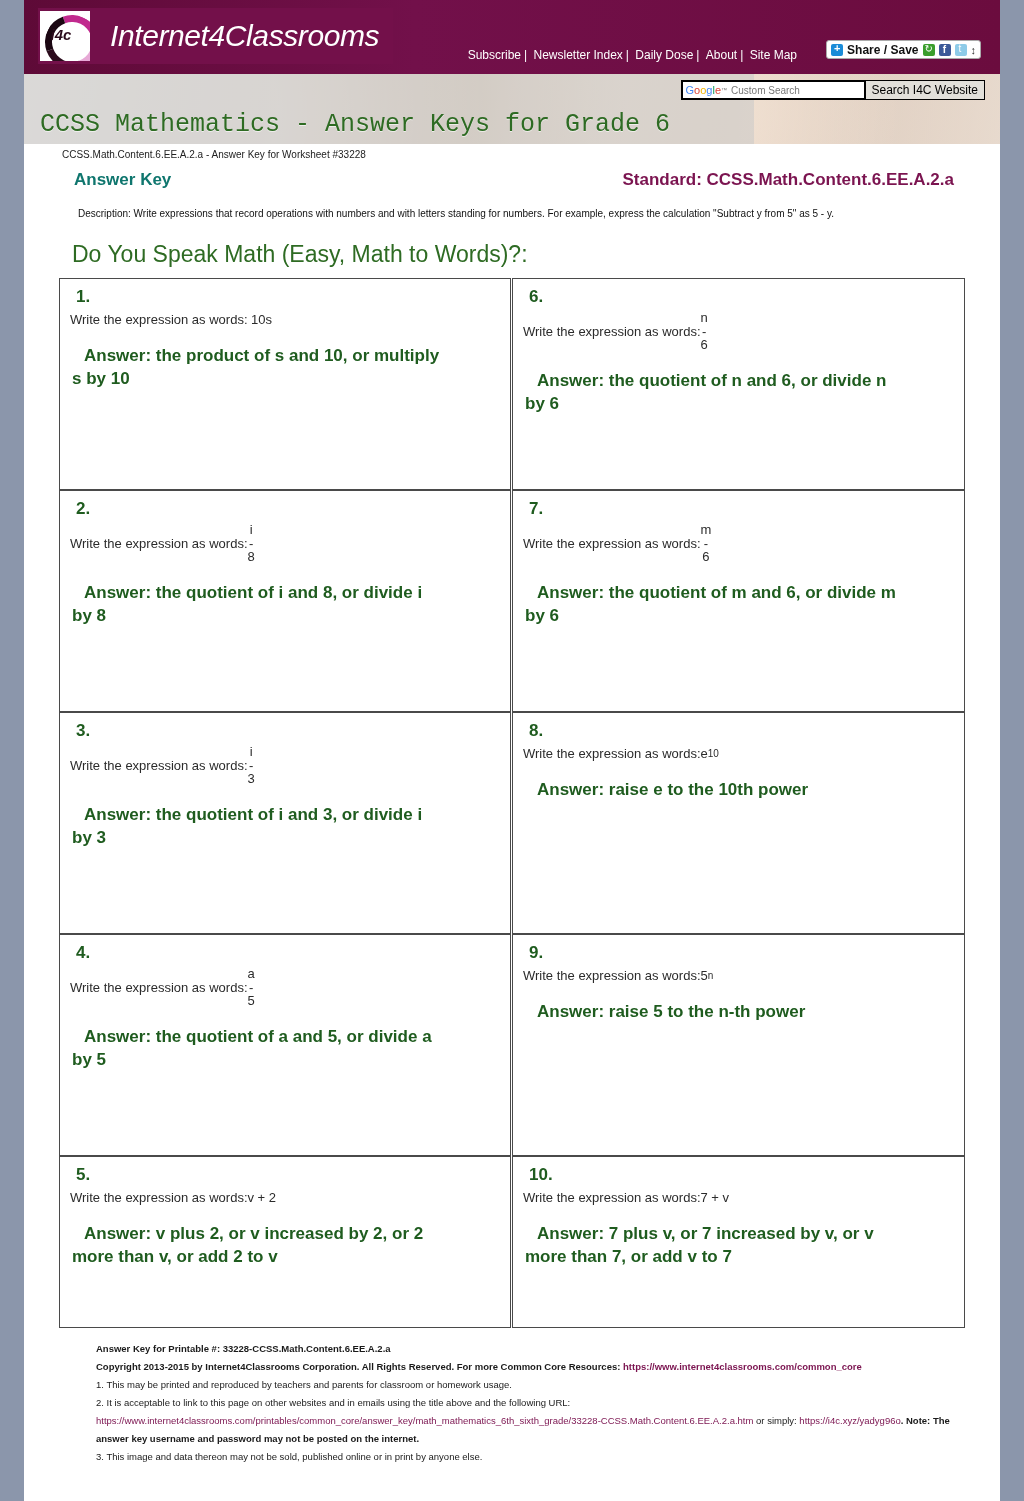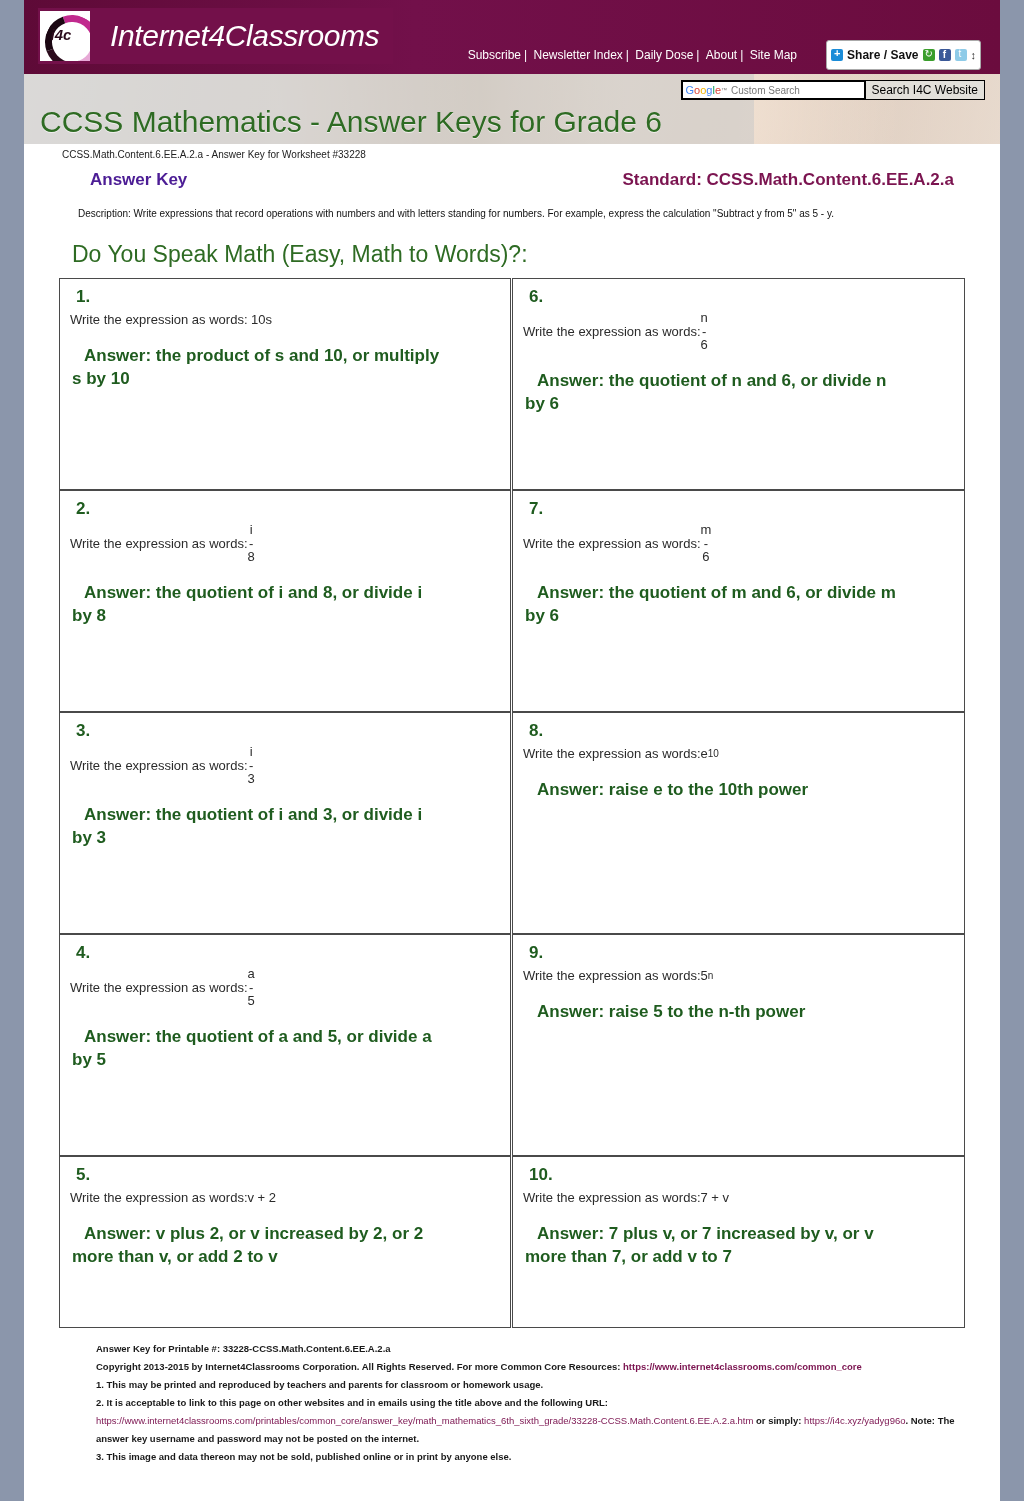--- a/index.html
+++ b/index.html
@@ -97,21 +97,21 @@
     position: absolute;
     right: 19px;
     top: 40px;
     background: #ffffff;
     border: 1px solid #aaaaaa;
     border-radius: 3px;
     padding: 1px 4px;
     display: flex;
     align-items: center;
     gap: 4px;
-    height: 30px;
+    height: 19px;
     box-sizing: border-box;
   }
   .sq { width: 12px; height: 12px; border-radius: 2px; display:inline-block; position: relative;}
   .sq.blue { background: #1a8cd8; }
   .sq.green { background: #3a9e2c; }
   .sq.fb { background: #3b5998; color:#fff; font-size:10px; font-weight:bold; text-align:center; line-height:12px;}
   .sq.tw { background: #8ecbe8; }
   .sq.blue::before{content:"+";color:#fff;font-size:11px;position:absolute;left:3px;top:-2px;font-weight:bold;}
   .sq.green::before{content:"\21BB";color:#fff;font-size:10px;position:absolute;left:2px;top:-1px;}
   .sq.tw::before{content:"t";color:#fff;font-size:10px;position:absolute;left:4px;top:-1px;}
@@ -167,25 +167,26 @@
     color: #000;
     padding: 0 6px;
     display: flex;
     align-items: center;
     white-space: nowrap;
   }
   .herotitle {
     position: absolute;
     left: 16px;
     bottom: 5px;
-    font-size: 30px;
+    font-size: 25px;
     color: #2e6b23;
     white-space: nowrap;
     z-index: 3;
     text-shadow: 0 1px 0 rgba(255,255,255,.6);
+    font-family: Liberation Mono, monospace;
   }
   .titleshade {
     position:absolute;
     left:0; top: 0;
     width: 730px; height: 100%;
     background: rgba(200,200,200,0.55);
     z-index: 2;
   }
 
   
@@ -197,22 +198,21 @@
   }
   .hdrow {
     display: flex;
     justify-content: space-between;
     align-items: center;
     padding: 10px 26px 0 30px;
   }
   .answerkey-label {
     font-size: 17px;
     font-weight: bold;
-    color: #4c1d95;
-    margin-left: 16px;
+    color: #0f766e;
   }
   .standard-label {
     font-size: 17px;
     font-weight: bold;
     color: #7b1450;
   }
   .description {
     font-size: 10px;
     color: #111;
     padding: 18px 0 0 34px;
@@ -290,21 +290,21 @@
   .footer .bold { font-weight: bold; }
   .footer a, .footer .url {
     color: #7b1450;
     text-decoration: none;
     font-weight: bold;
   }
   .footer .urlplain {
     color: #7b1450;
     font-weight: normal;
   }
-  .footer .line-normal { font-weight: bold; }
+  .footer .line-normal { font-weight: normal; }
 </style>
 </head>
 <body>
 
 <div class="page">
 
   <div class="topbar">
     <div class="brandbox">
       <div class="logo">
         <div class="ring"></div>

